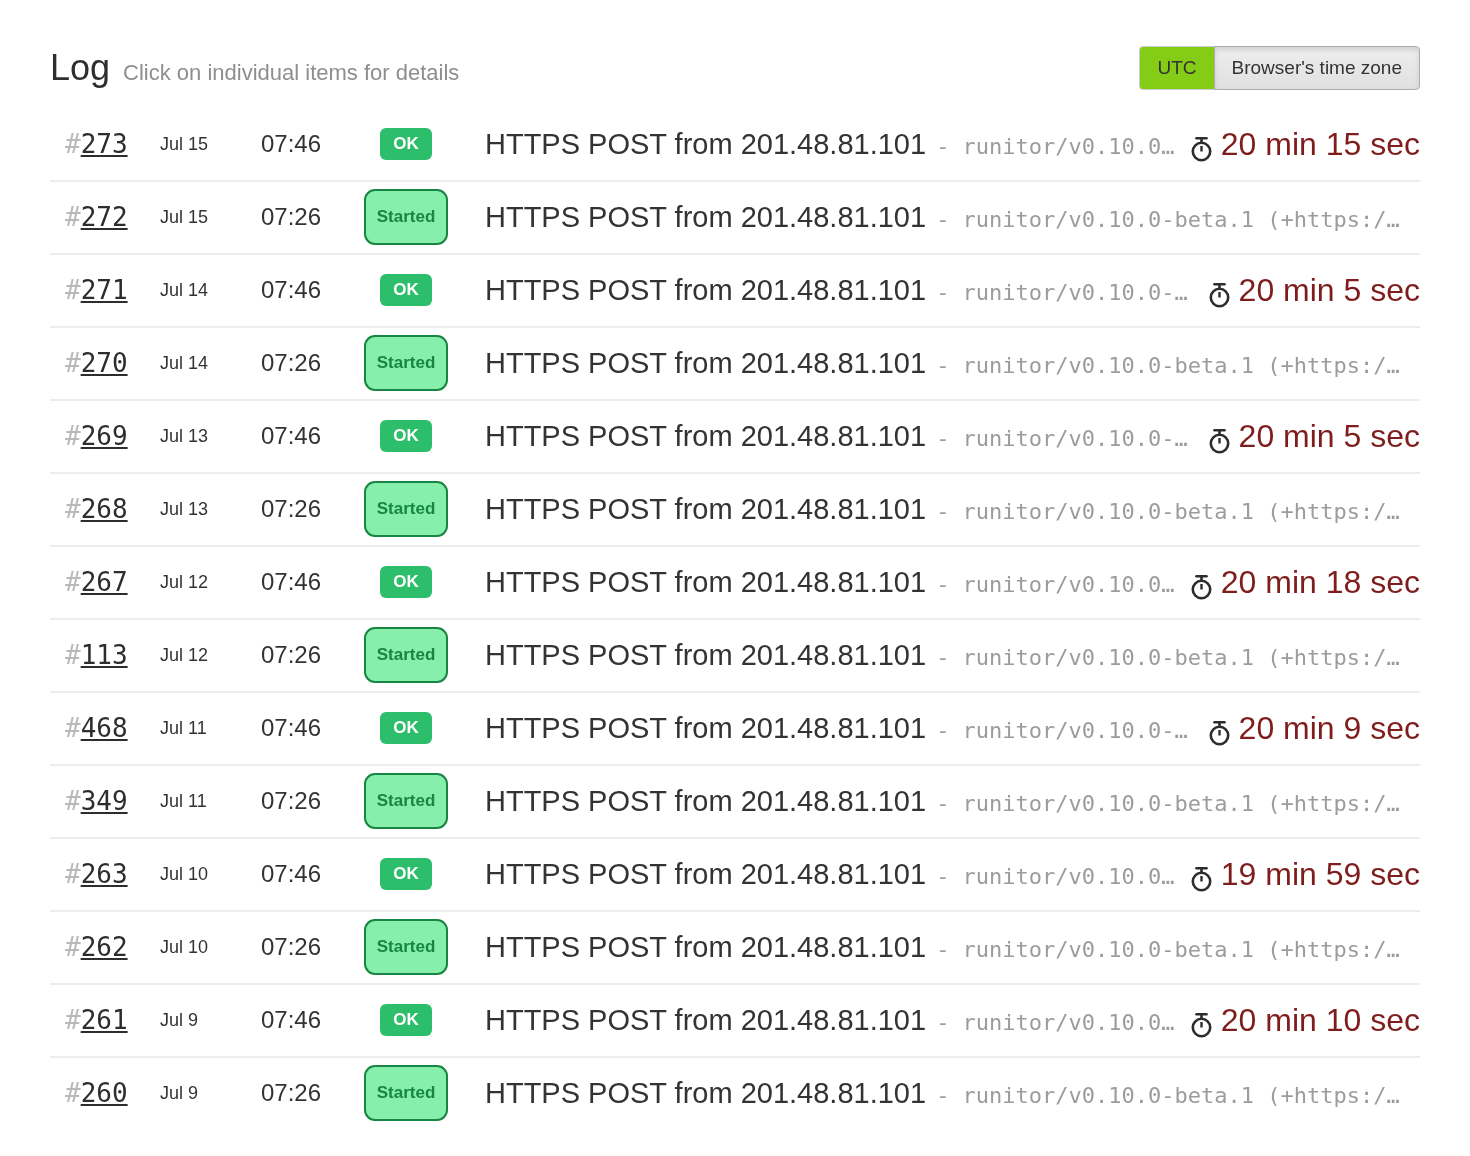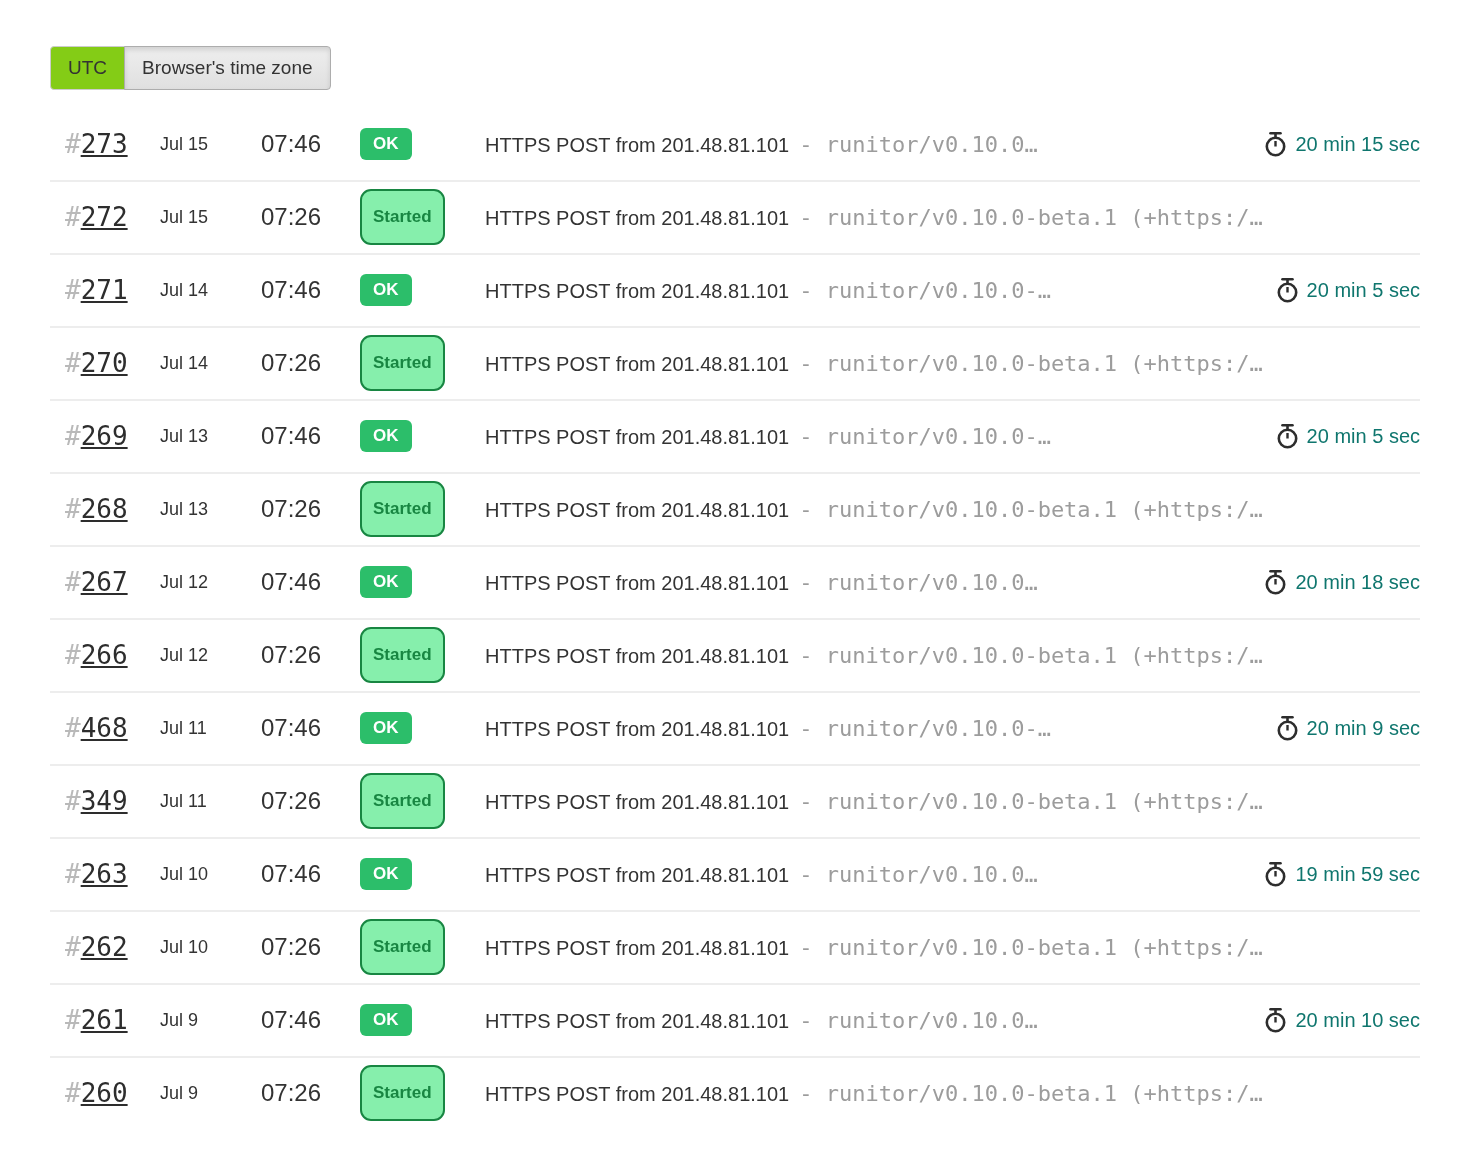--- a/index.html
+++ b/index.html
@@ -41,50 +41,54 @@
   }
   .log-row + .log-row{border-top:2px solid var(--divider);}
   .col-id{
     width:110px; padding-left:15px; box-sizing:border-box; flex:none;
     font-family:"DejaVu Sans Mono", monospace; font-size:26px;
   }
   .col-id .hash{color:var(--hash);}
   .col-id .num{color:#2d2d2d;text-decoration:underline;}
   .col-date{width:101px; flex:none; font-size:18px;}
   .col-time{width:99px; flex:none; font-size:24px;}
-  .col-badge{width:92px; flex:none; display:flex; justify-content:flex-start;}
+  .col-badge{width:92px; flex:none; display:flex; justify-content:center;}
   .badge{font-weight:700; font-size:17px; white-space:nowrap;}
   .badge-ok{
     background:var(--ok-bg); color:#ffffff; border-radius:6px; padding:6px 13px;
   }
   .badge-started{
     background:#86efac; color:var(--started); border:2px solid var(--started);
     border-radius:11px; padding:16px 11px;
   }
   .col-desc{
     flex:1 1 auto; margin-left:33px; white-space:nowrap; overflow:hidden;
     display:flex; align-items:baseline; min-width:0;
   }
-  .msg{font-size:20px; color:#333;}
+  .msg{font-size:29px; color:#333;}
   .agent{
     font-family:"DejaVu Sans Mono", monospace; font-size:22px;
     color:var(--agent); margin-left:10px;
   }
   .col-duration{
-    flex:none; margin-left:14px; display:flex; align-items:center;
-    font-size:20px; color:#0f766e; white-space:nowrap;
+    flex:none; margin-left:14px; display:flex; align-items:flex-end;
+    font-size:32px; color:#7f1d1d; white-space:nowrap;
   }
   .stopwatch{margin-right:8px; flex:none;}
 </style>
 </head>
 <body>
 
 <div class="container">
 
   <div class="page-header">
+    <div class="title-wrap">
+      <span class="page-title">Log</span>
+      <span class="page-subtitle">Click on individual items for details</span>
+    </div>
     <div class="btn-group">
       <button class="btn">UTC</button>
       <button class="btn active">Browser's time zone</button>
     </div>
   </div>
 
   <div class="log-table" id="log-table">
   <div class="log-row">
     <div class="col-id"><span class="hash">#</span><span class="num">273</span></div>
     <div class="col-date">Jul 15</div>
@@ -209,21 +213,21 @@
         <line x1="6.5" y1="2.2" x2="16.5" y2="2.2" stroke="#2d2d2d" stroke-width="2.6" stroke-linecap="round"></line>
         <line x1="11.5" y1="2.2" x2="11.5" y2="6" stroke="#2d2d2d" stroke-width="2.6"></line>
         <circle cx="11.5" cy="15.5" r="8.7" stroke="#2d2d2d" stroke-width="2.6" fill="none"></circle>
         <line x1="11.5" y1="15.5" x2="11.5" y2="10" stroke="#2d2d2d" stroke-width="2.4"></line>
       </svg>
       <span class="duration-text">20 min 18 sec</span>
     </div>
   </div>
 
   <div class="log-row">
-    <div class="col-id"><span class="hash">#</span><span class="num">266</span></div>
+    <div class="col-id"><span class="hash">#</span><span class="num">113</span></div>
     <div class="col-date">Jul 12</div>
     <div class="col-time">07:26</div>
     <div class="col-badge">
       <span class="badge badge-started">Started</span>
     </div>
     <div class="col-desc">
       <span class="msg">HTTPS POST from 201.48.81.101</span>
       <span class="agent">- runitor/v0.10.0-beta.1 (+https:/…</span>
     </div>
 

